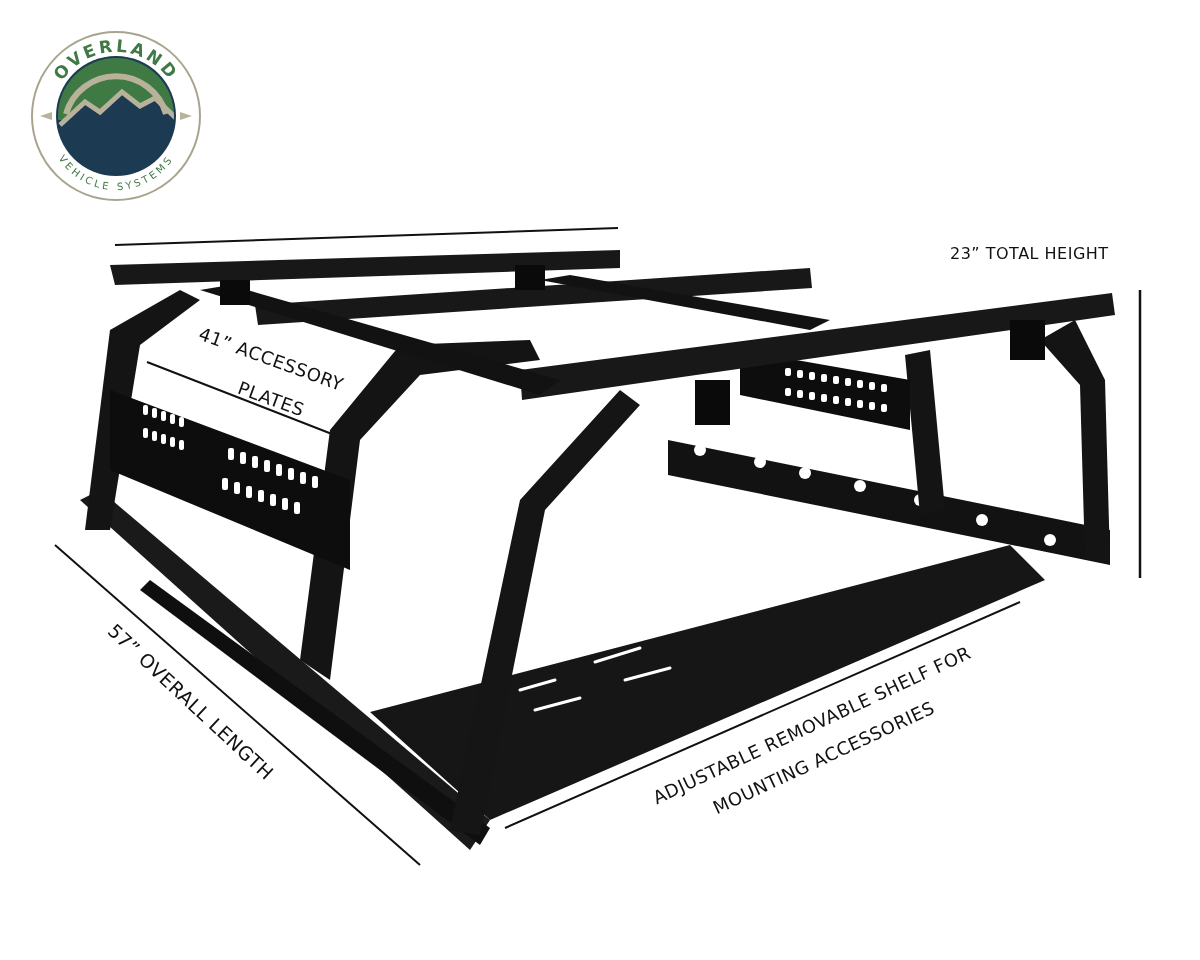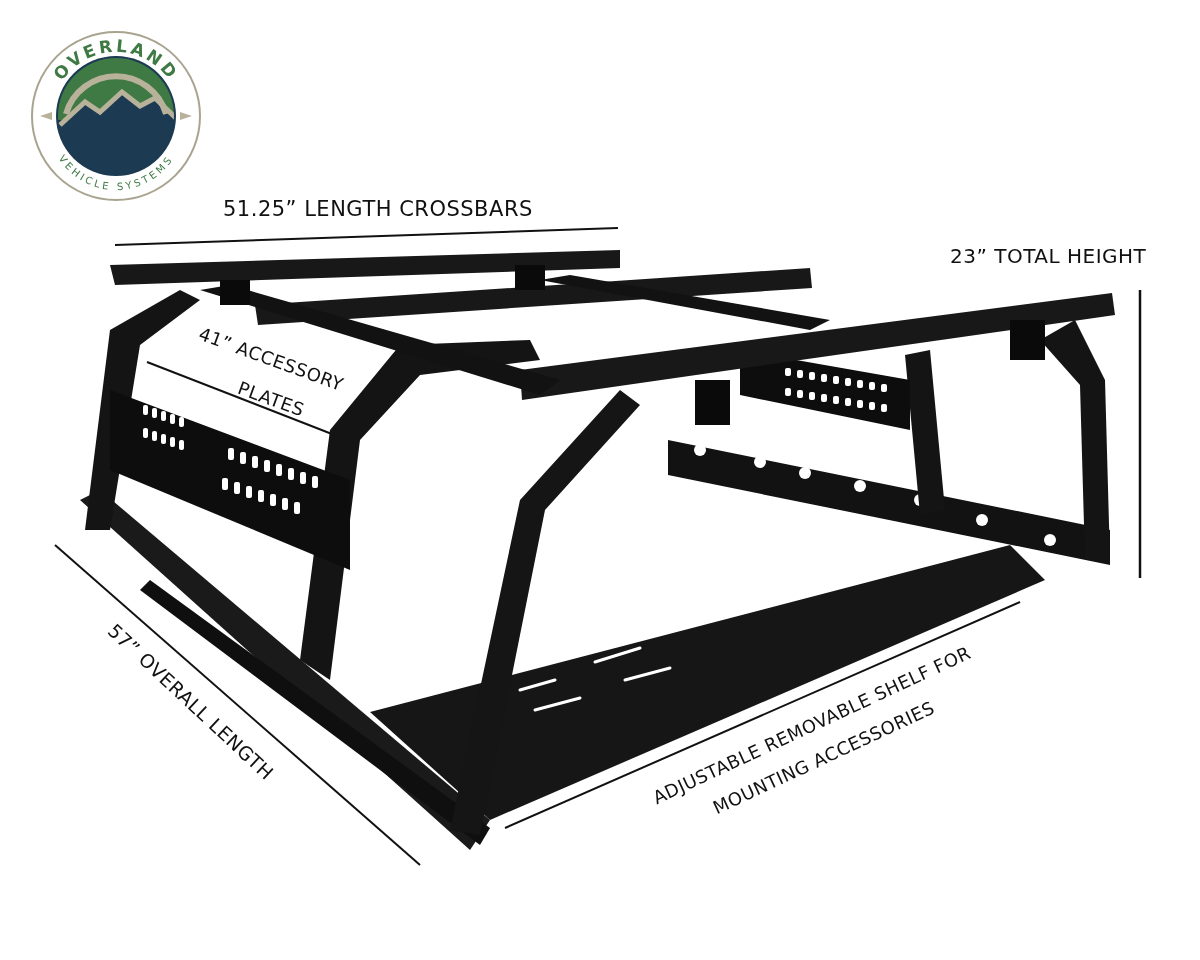--- a/index.html
+++ b/index.html
@@ -141,23 +141,22 @@
       <polygon points="200,290 230,285 560,380 540,395" fill="#121212" stroke="none"></polygon>
       <polygon points="540,280 570,275 830,320 810,330" fill="#121212" stroke="none"></polygon>
 
       <rect x="220" y="280" width="30" height="25" fill="#0a0a0a" stroke="none"></rect>
       <rect x="515" y="265" width="30" height="25" fill="#0a0a0a" stroke="none"></rect>
       <rect x="695" y="380" width="35" height="45" fill="#0a0a0a" stroke="none"></rect>
       <rect x="1010" y="320" width="35" height="40" fill="#0a0a0a" stroke="none"></rect>
     </g>
   </svg>
 
-  <div class="label" style="left:223px; top:198px; font-size:21px;">51.25” LENGTH CROSSBARS</div>
 
-  <div class="label" style="left:950px; top:245px; font-size:20px;">23”  TOTAL HEIGHT</div>
+  <div class="label" style="left:950px; top:245px; font-size:16px;">23”  TOTAL HEIGHT</div>
 
   <div class="label" style="left:203px; top:324px; font-size:18px; transform: rotate(20deg);">41”  ACCESSORY</div>
   <div class="label" style="left:242px; top:378px; font-size:18px; transform: rotate(20deg);">PLATES</div>
 
   <div class="label" style="left:118px; top:620px; font-size:19px; transform: rotate(43deg);">57” OVERALL LENGTH</div>
 
   <div class="label" style="left:650px; top:790px; font-size:18px; transform: rotate(-25deg);">ADJUSTABLE REMOVABLE SHELF FOR</div>
   <div class="label" style="left:710px; top:800px; font-size:18px; transform: rotate(-25deg);">MOUNTING ACCESSORIES</div>
 </div>
 

